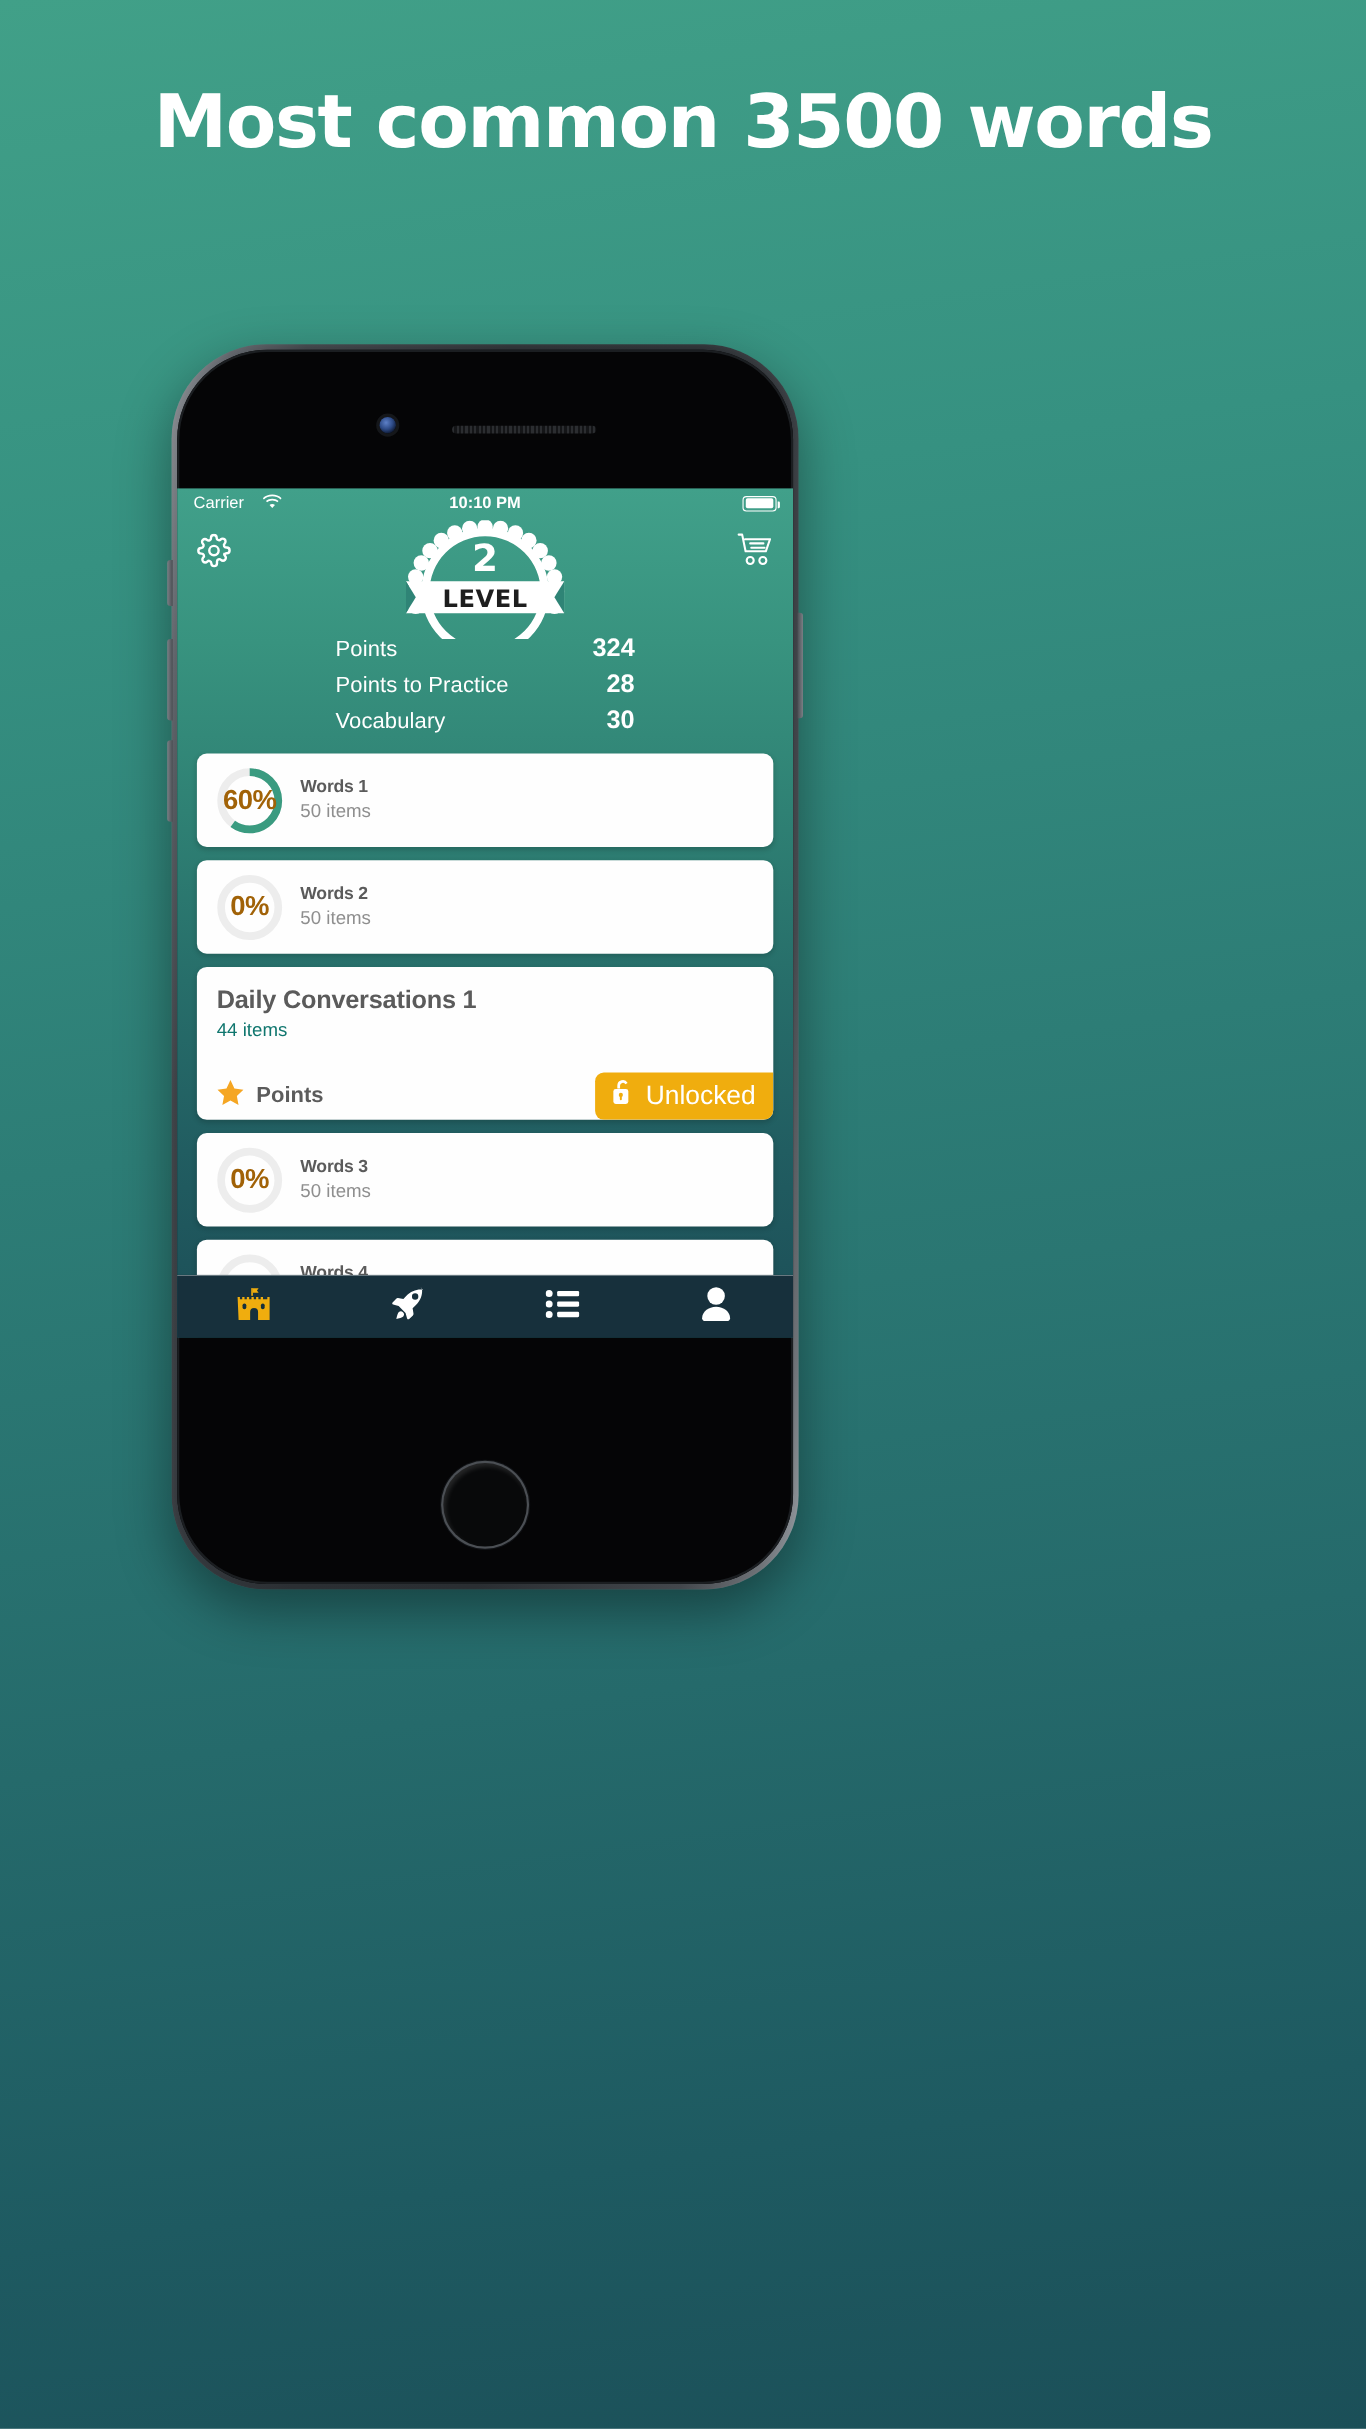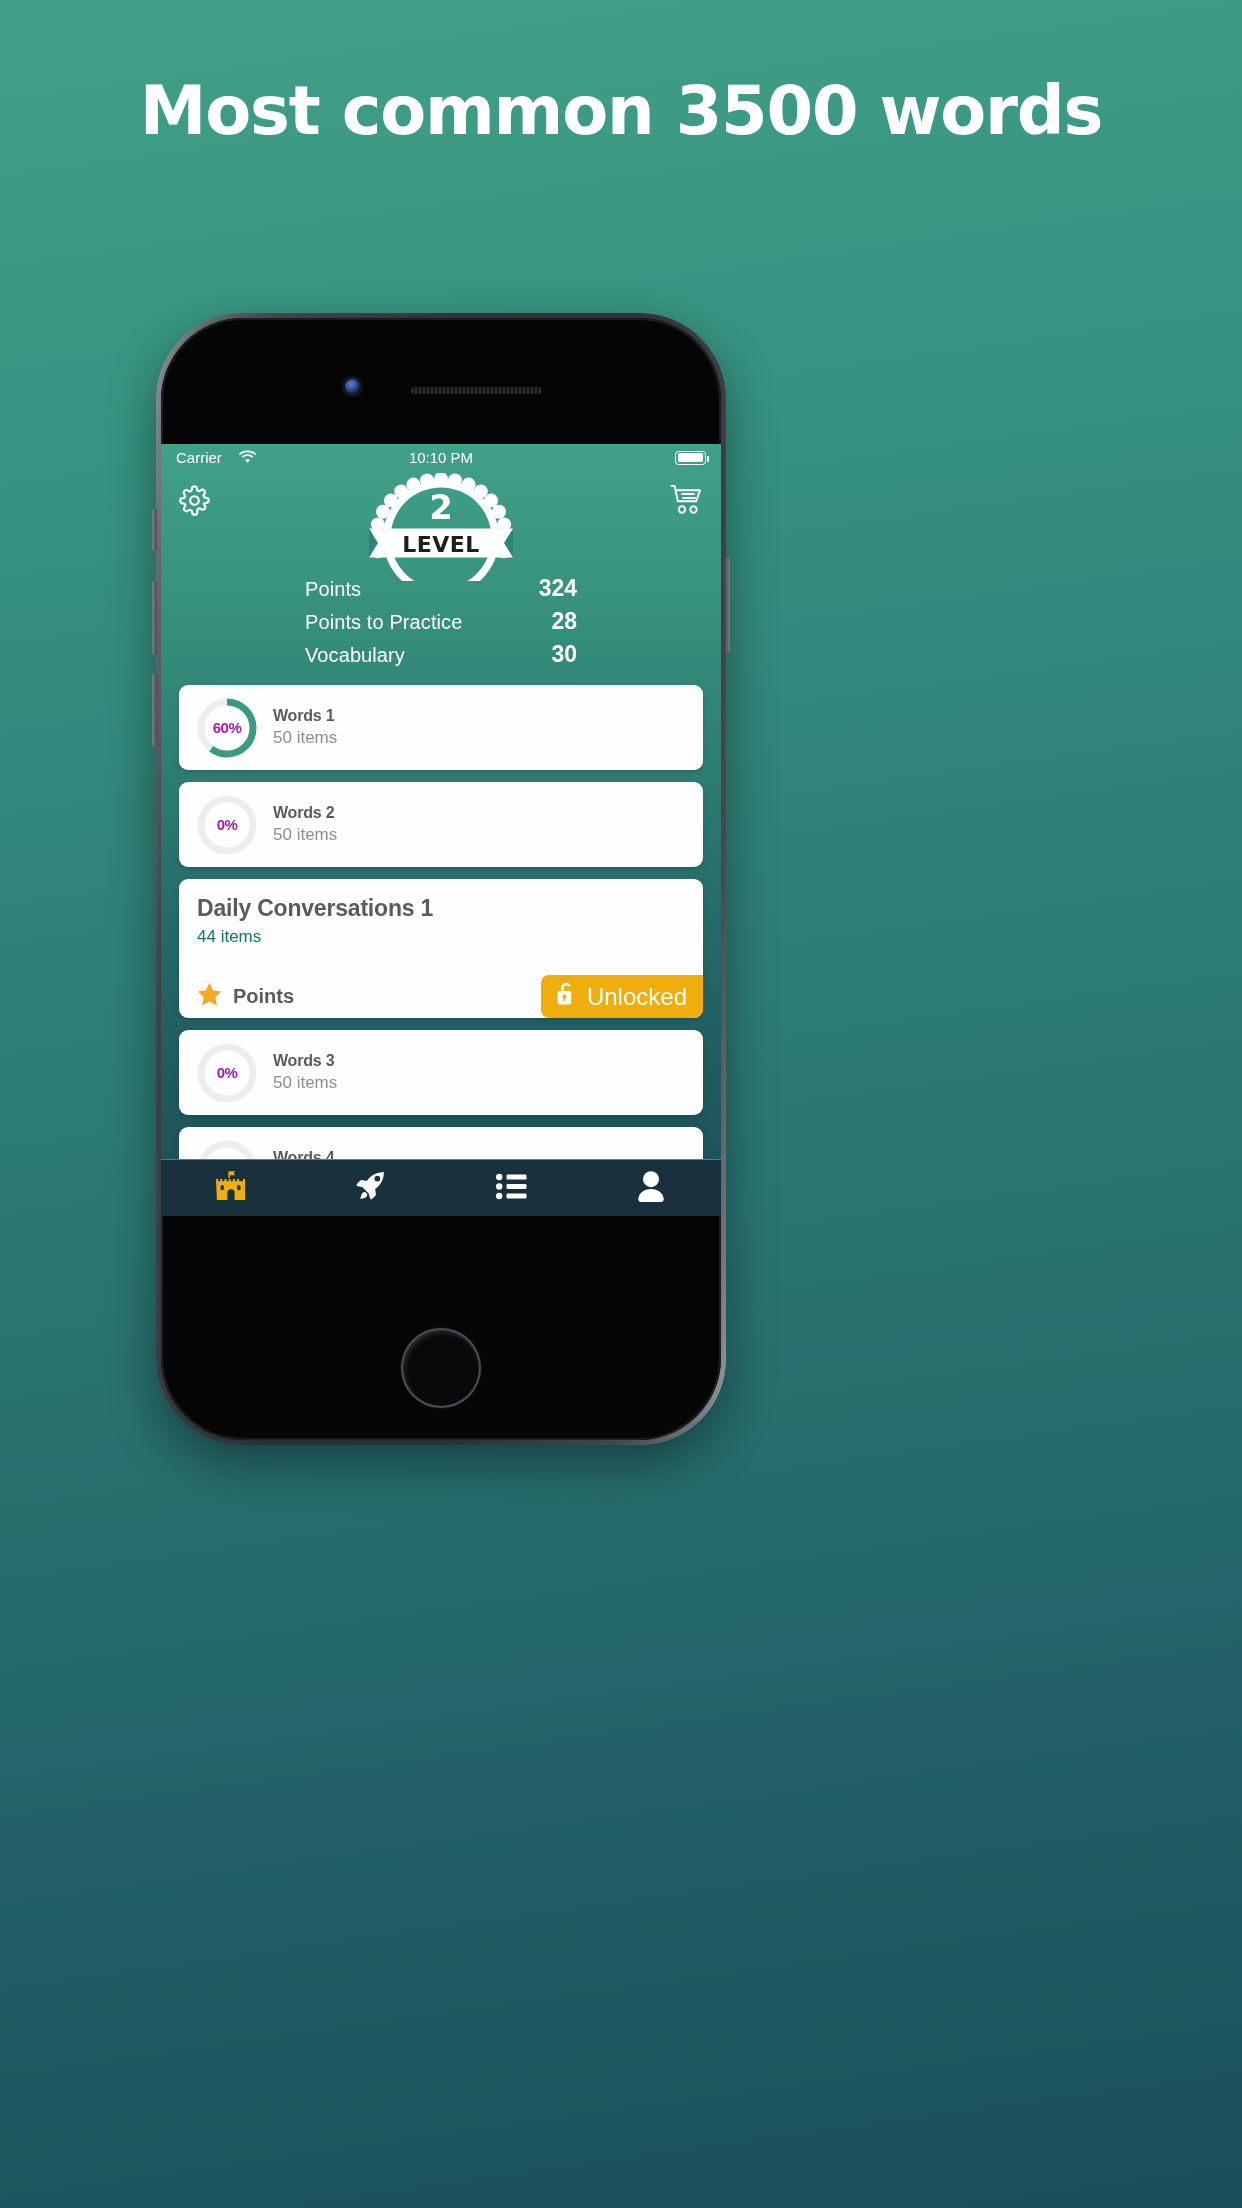--- a/index.html
+++ b/index.html
@@ -77,21 +77,21 @@
     font-family:"Liberation Sans", sans-serif;
   }
 
   
   .statusbar {
     height:27px; padding:0 15px;
     display:flex; align-items:center; justify-content:space-between;
     color:#ffffff; font-size:15px;
   }
   .sb-left { display:flex; align-items:center; gap:17px; }
-  .sb-time { font-size:15px; font-weight:normal; position:absolute; left:0; width:100%; text-align:center; pointer-events:none; }
+  .sb-time { font-size:15px; font-weight:bold; position:absolute; left:0; width:100%; text-align:center; pointer-events:none; }
   .wifi-ico { display:block; }
   .battery {
     width:31px; height:14px; border:1.6px solid #fff; border-radius:3.5px;
     position:relative; display:block;
   }
   .battery::after {
     content:""; position:absolute; right:-4px; top:4px;
     width:2px; height:6px; background:#fff; border-radius:0 1px 1px 0;
   }
   .battery-fill { position:absolute; inset:1.6px; background:#fff; border-radius:1.6px; }
@@ -127,21 +127,21 @@
     box-shadow:0 2px 5px rgba(0,0,0,0.16);
     overflow:hidden;
     position:relative;
     cursor:pointer;
   }
   .card-main { display:flex; align-items:center; padding:14px 16px; height:85px; }
   .ring { position:relative; width:64px; height:64px; flex:0 0 64px; margin-right:14px; }
   .ring svg { display:block; transform:rotate(-90deg); }
   .ring-label {
     position:absolute; inset:0; display:flex; align-items:center; justify-content:center;
-    font-size:15px; font-weight:bold; color:#a21caf; letter-spacing:-.5px;
+    font-size:25px; font-weight:bold; color:#a16207; letter-spacing:-.5px;
   }
   .card-texts { display:flex; flex-direction:column; justify-content:center; gap:3px; }
   .card-title { font-size:16px; color:#5b5b5b; font-weight:bold; letter-spacing:-.2px; }
   .card-sub { font-size:17px; color:#8e8e8e; }
 
   
   .conv { padding:16px 0 0 0; }
   .conv-head { padding:0 18px; }
   .conv-title { font-size:23px; color:#5b5b5b; font-weight:bold; letter-spacing:-.2px; }
   .conv-sub { font-size:17px; color:#0f766e; margin-top:5px; }

